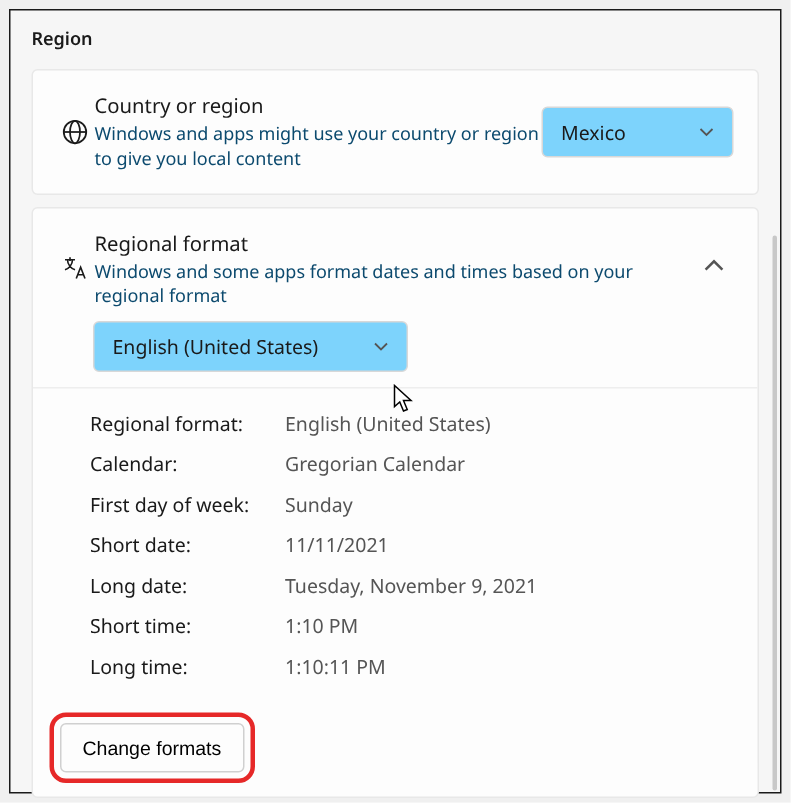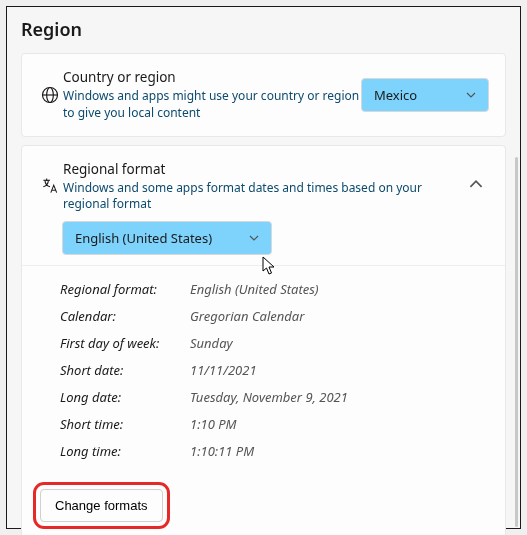--- a/index.html
+++ b/index.html
@@ -14,21 +14,21 @@
     }
     .outer {
       border: 1px solid #1a1a1a;
       height: 100%;
       padding: 10px 14px;
       background: #f6f6f6;
       position: relative;
     }
     .page-title {
       font-weight: 600;
-      font-size: 18px;
+      font-size: 12px;
       margin-bottom: 12px;
     }
     .card {
       background: #fdfdfd;
       border: 1px solid #e8e8e8;
       border-radius: 4px;
       margin-bottom: 8px;
     }
     .card-row {
       display: flex;
@@ -77,21 +77,20 @@
       width: 210px;
     }
     .details {
       border-top: 1px solid #eee;
       padding: 14px 16px 10px 38px;
     }
     .dl-row {
       display: flex;
       margin-bottom: 9px;
       font-size: 13px;
-      font-style: italic;
     }
     .dl-label {
       flex: 0 0 130px;
       color: #1a1a1a;
     }
     .dl-value {
       color: #555;
     }
     .footer-row {
       display: flex;

